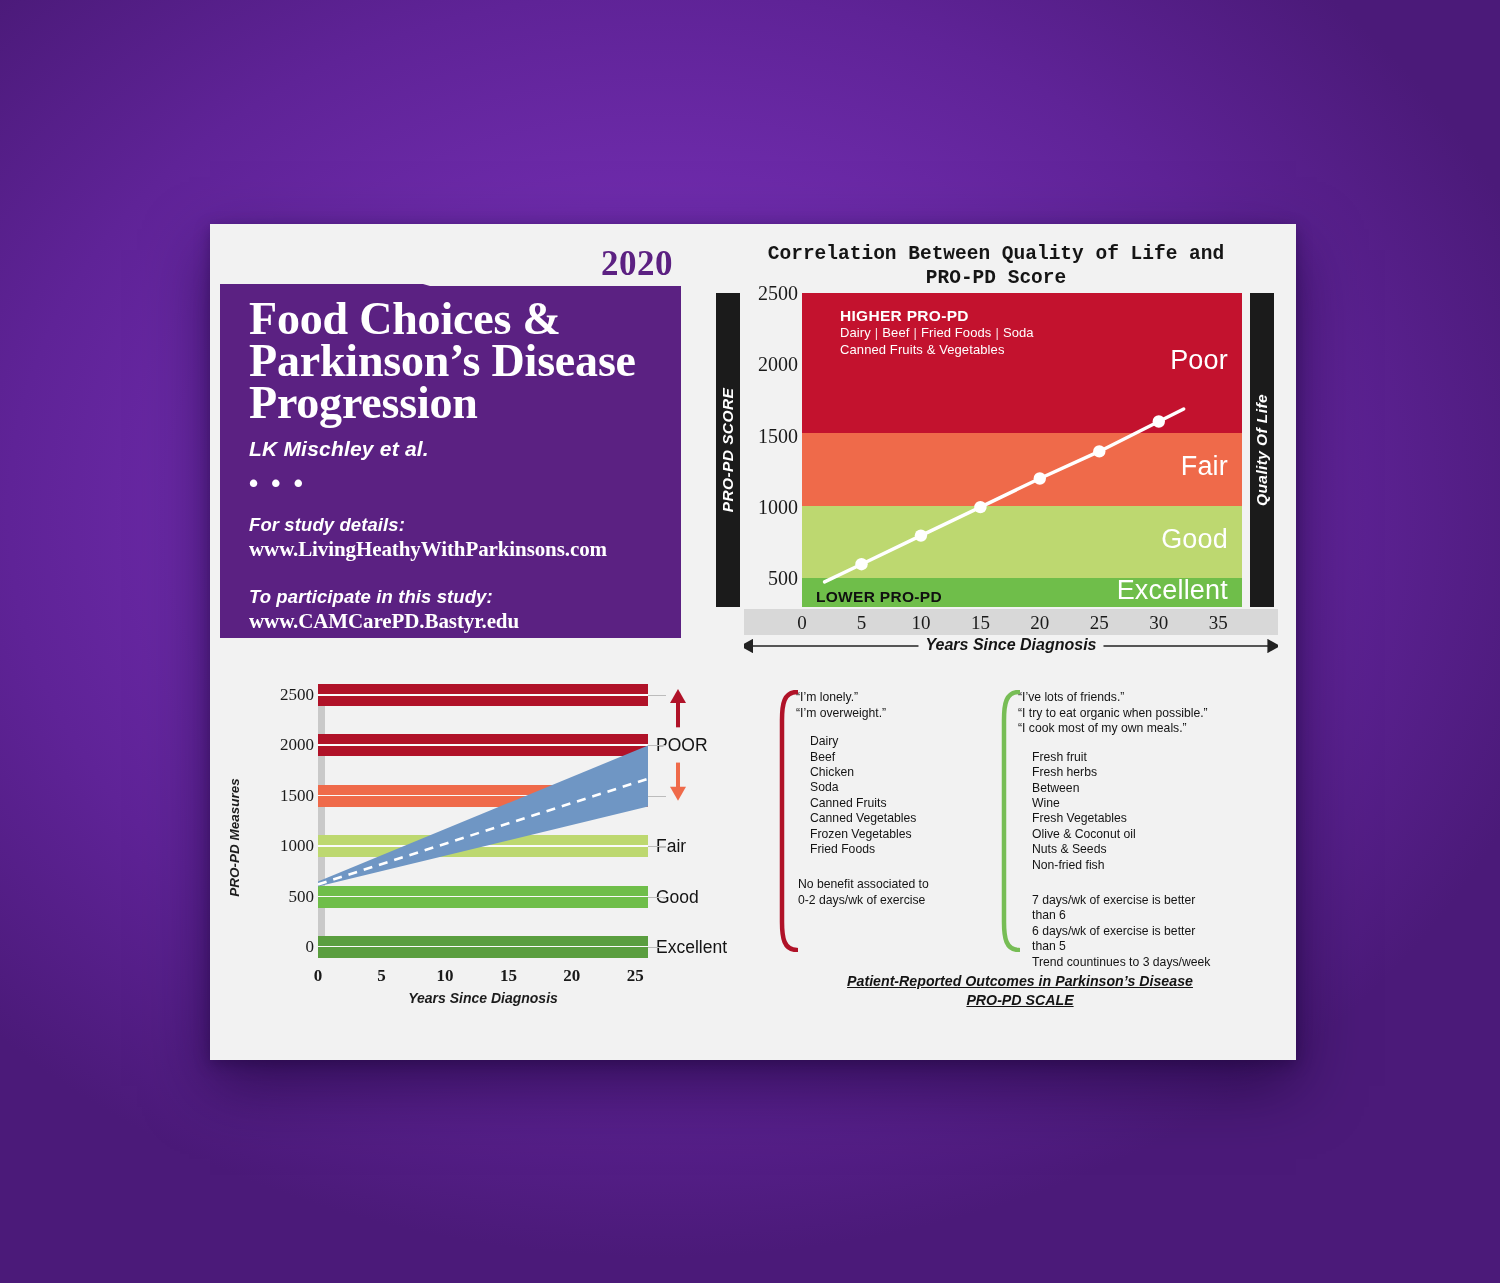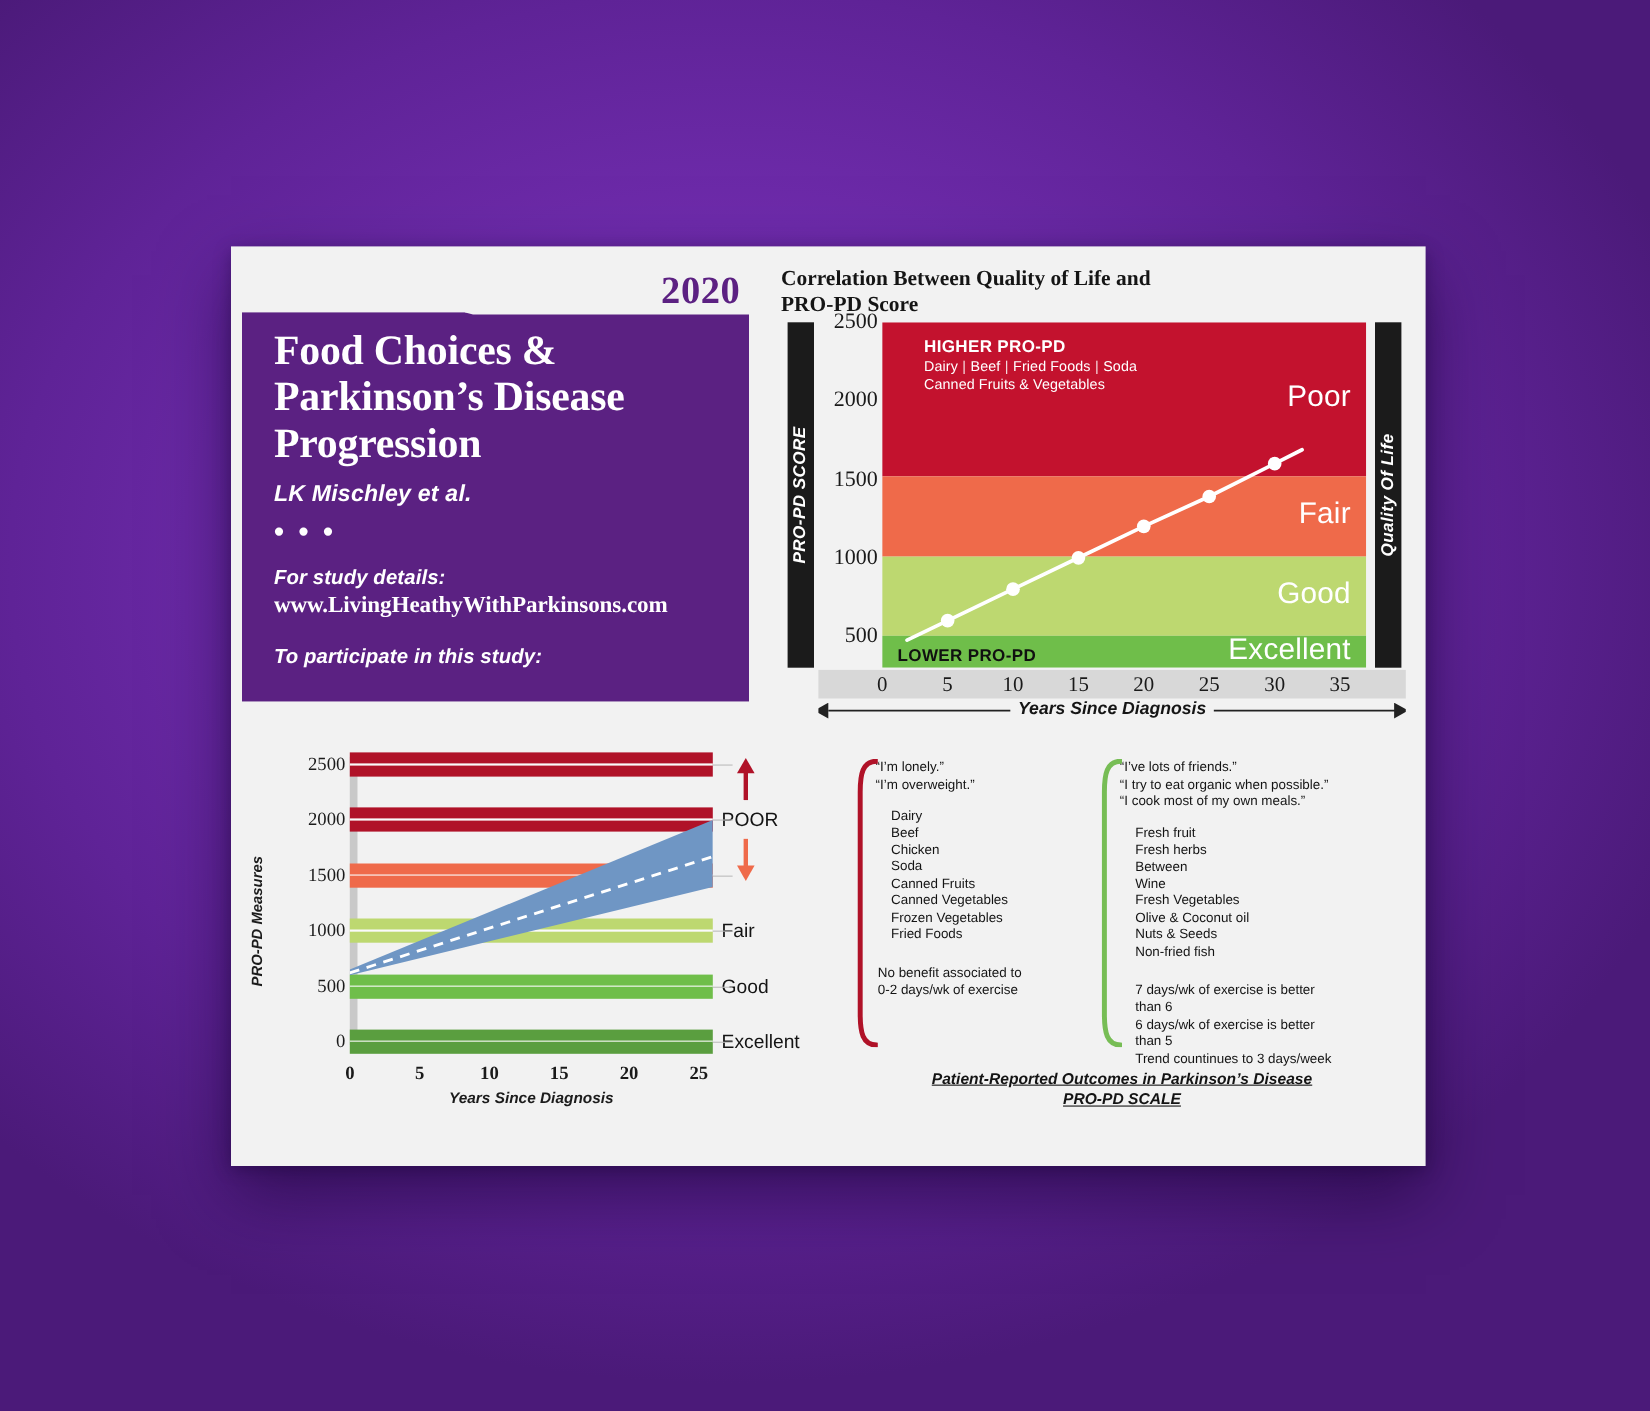--- a/index.html
+++ b/index.html
@@ -79,21 +79,21 @@
   #title-text {
     position: absolute;
     left: 0; top: 0;
     width: 461px; height: 388px;
     padding: 48px 24px 22px 29px;
     color: #ffffff;
   }
   h1#main-title {
     font-family: "Liberation Serif", "DejaVu Serif", serif;
     font-weight: bold;
-    font-size: 38px;
+    font-size: 46px;
     line-height: 42px;
     letter-spacing: -0.2px;
   }
   #authors {
     margin-top: 13px;
     font-size: 21px;
     font-style: italic;
     font-weight: bold;
     letter-spacing: .2px;
   }
@@ -121,21 +121,22 @@
 
   
   #main-chart {
     position: absolute;
     left: 500px;
     top: 12px;
     width: 572px;
     height: 420px;
   }
   #chart-title {
-    font-family: Liberation Serif, serif;
+    text-align: center;
+    font-family: Liberation Mono, monospace;
     font-weight: bold;
     font-size: 19.5px;
     line-height: 24px;
     color: #151515;
     padding-top: 6px;
   }
   #chart-body {
     position: absolute;
     left: 0;
     top: 57px;
@@ -423,20 +424,21 @@
       <div id="authors">LK Mischley et al.</div>
       <div id="ellipsis">• • •</div>
 
       <div class="cta-block">
         <div class="cta-label">For study details:</div>
         <div class="cta-url">www.LivingHeathyWithParkinsons.com</div>
       </div>
 
       <div class="cta-block">
         <div class="cta-label">To participate in this study:</div>
+        <div class="cta-url">www.CAMCarePD.Bastyr.edu</div>
       </div>
     </div>
   </div>
 
   <div id="main-chart">
     <div id="chart-title">
       <div>Correlation Between Quality of Life and</div>
       <div>PRO-PD Score</div>
     </div>
 

